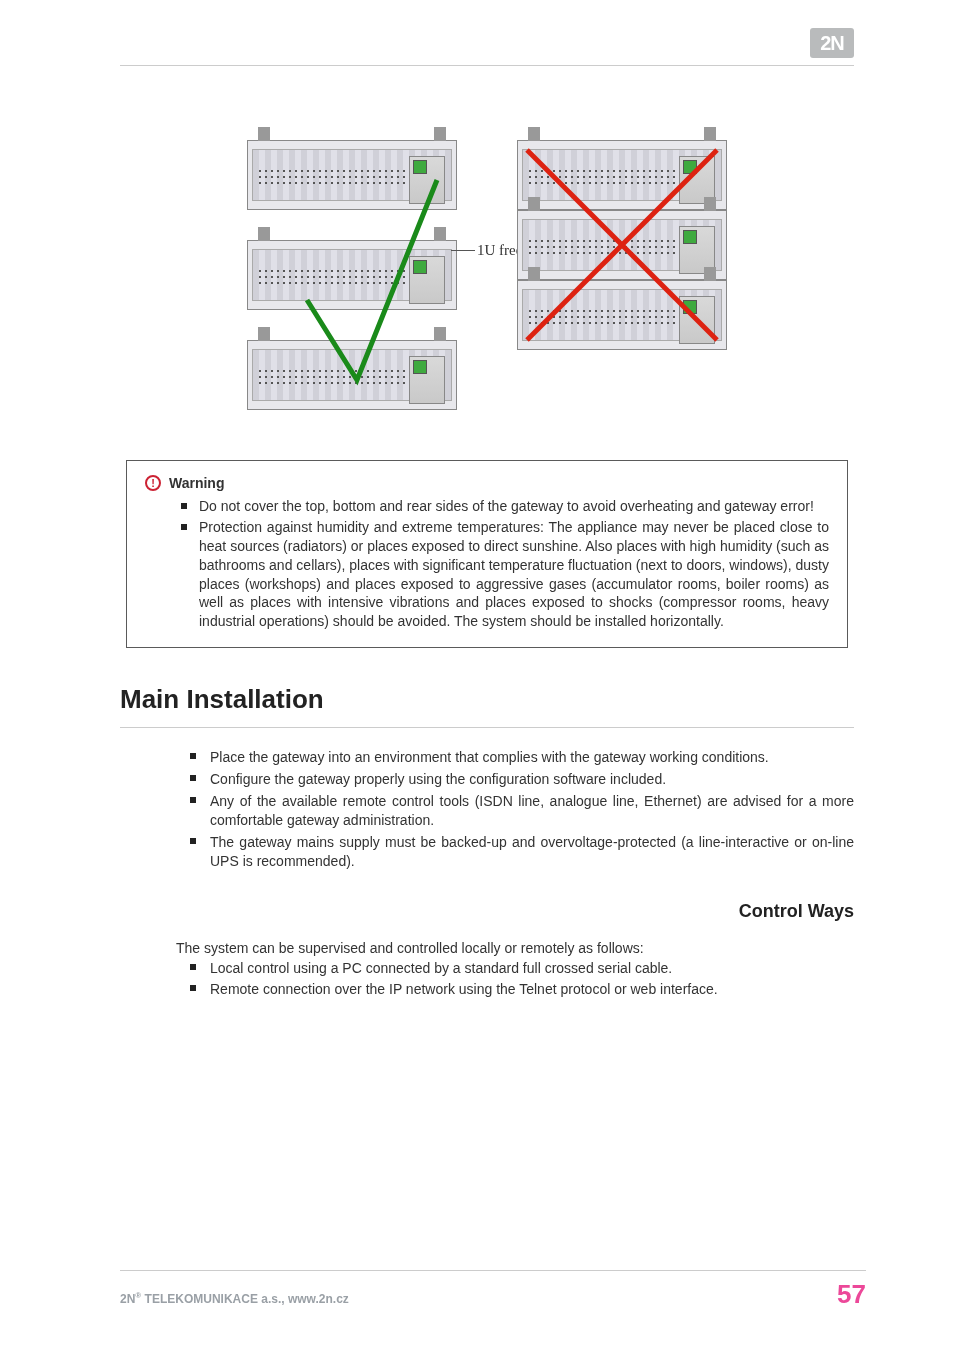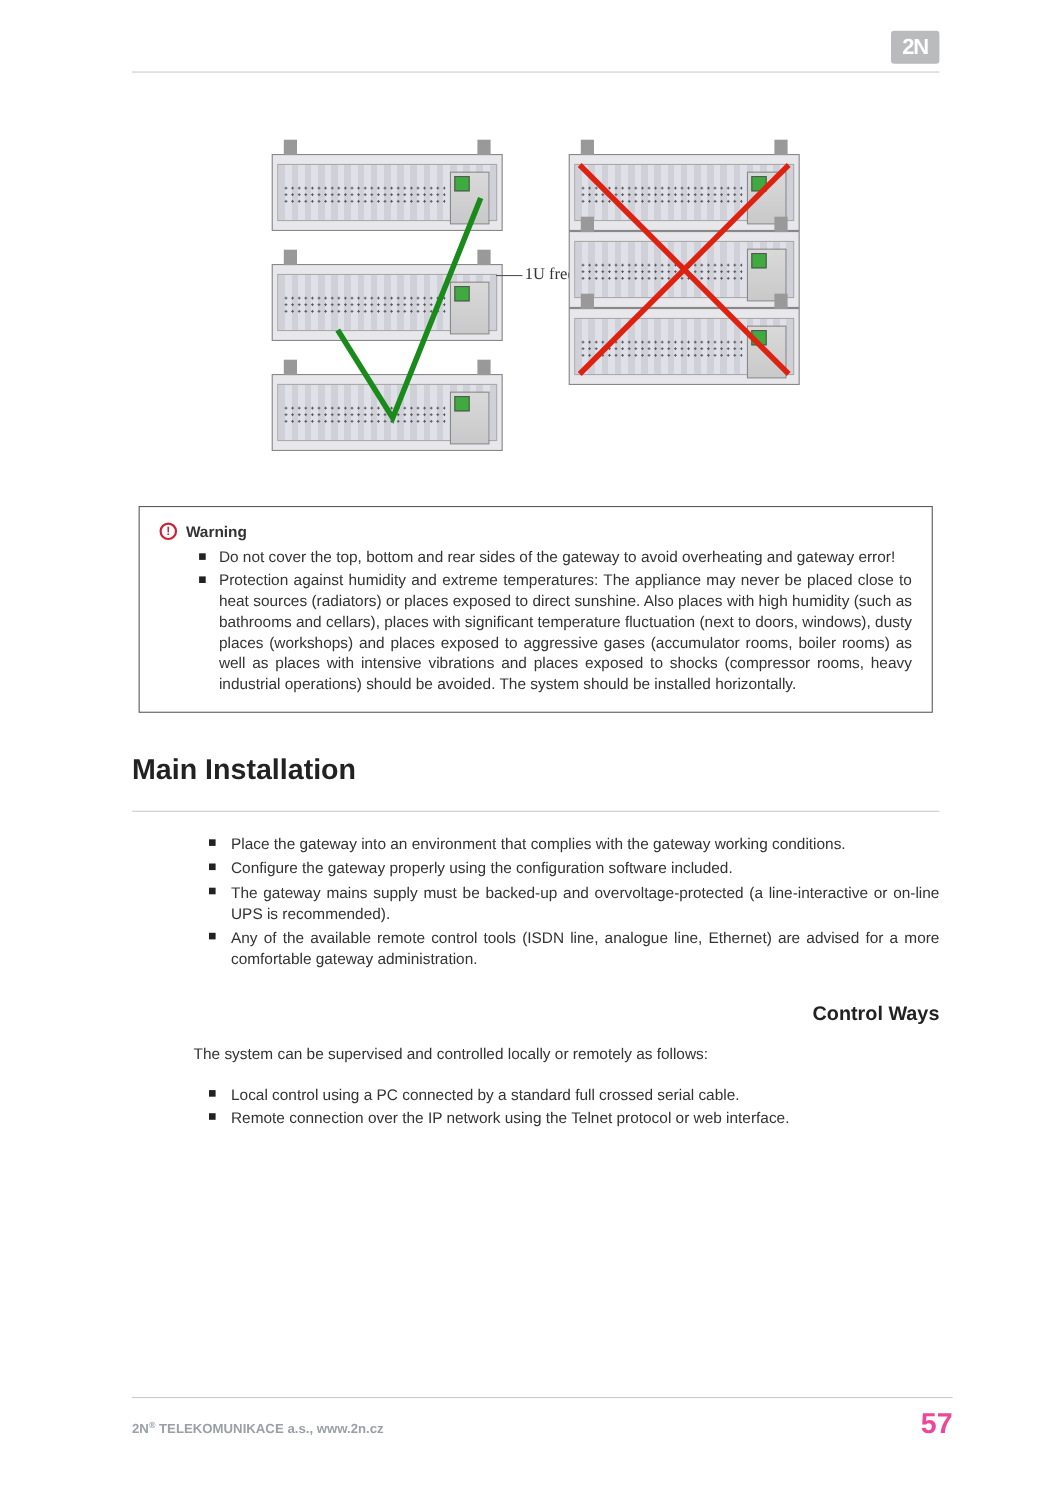--- a/index.html
+++ b/index.html
@@ -128,36 +128,36 @@
   .warn-list li{
     position:relative; font-size:14px; line-height:1.35; text-align:justify;
     margin-bottom:2px;
   }
   .warn-list li::before{
     content:""; position:absolute; left:-18px; top:6px; width:6px; height:6px; background:#222;
   }
   h2.section{
     font-family: Arial, Helvetica, sans-serif;
     font-size:26px; font-weight:700; color:#222;
-    margin-top:36px; margin-bottom:22px;
+    margin-top:36px; margin-bottom:12px;
   }
   .hr{ height:1px; background:#ccc; margin-bottom:20px; }
   .body-list{ list-style:none; padding-left:90px; }
   .body-list li{
     position:relative; font-size:14px; line-height:1.35; text-align:justify; margin-bottom:3px;
   }
   .body-list li::before{
     content:""; position:absolute; left:-20px; top:5px; width:6px; height:6px; background:#222;
   }
   h3.sub{
     font-family: Arial, Helvetica, sans-serif;
     font-size:18px; font-weight:700; color:#222;
     margin-top:30px; margin-bottom:18px; margin-left:60px;text-align:right;
   }
-  .para{ font-size:14px; margin-left:56px; margin-bottom:20px; }
+  .para{ font-size:14px; margin-left:56px; margin-bottom:3px; }
   .footer{
     position:absolute; bottom:40px; left:120px; right:88px;
     border-top:1px solid #ccc; padding-top:8px;
     display:flex; justify-content:space-between; align-items:baseline;
   }
   .foot-left{ font-size:12px; color:#9aa0a6; font-weight:700; }
   .foot-left sup{ font-size:8px; }
   .foot-right{ font-size:26px; color:#ec4899; font-weight:700; font-family:Arial,sans-serif;}
 </style>
 </head>
@@ -244,22 +244,22 @@
       <li>Do not cover the top, bottom and rear sides of the gateway to avoid overheating and gateway error!</li>
       <li>Protection against humidity and extreme temperatures: The appliance may never be placed close to heat sources (radiators) or places exposed to direct sunshine. Also places with high humidity (such as bathrooms and cellars), places with significant temperature fluctuation (next to doors, windows), dusty places (workshops) and places exposed to aggressive gases (accumulator rooms, boiler rooms) as well as places with intensive vibrations and places exposed to shocks (compressor rooms, heavy industrial operations) should be avoided. The system should be installed horizontally.</li>
     </ul>
   </div>
 
   <h2 class="section">Main Installation</h2>
   <div class="hr"></div>
   <ul class="body-list">
     <li>Place the gateway into an environment that complies with the gateway working conditions.</li>
     <li>Configure the gateway properly using the configuration software included.</li>
+    <li>Any of the available remote control tools (ISDN line, analogue line, Ethernet) are advised for a more comfortable gateway administration.</li>
     <li>The gateway mains supply must be backed-up and overvoltage-protected (a line-interactive or on-line UPS is recommended).</li>
-    <li>Any of the available remote control tools (ISDN line, analogue line, Ethernet) are advised for a more comfortable gateway administration.</li>
   </ul>
 
   <h3 class="sub">Control Ways</h3>
   <p class="para">The system can be supervised and controlled locally or remotely as follows:</p>
   <ul class="body-list">
     <li>Local control using a PC connected by a standard full crossed serial cable.</li>
     <li>Remote connection over the IP network using the Telnet protocol or web interface.</li>
   </ul>
 
 </div>

